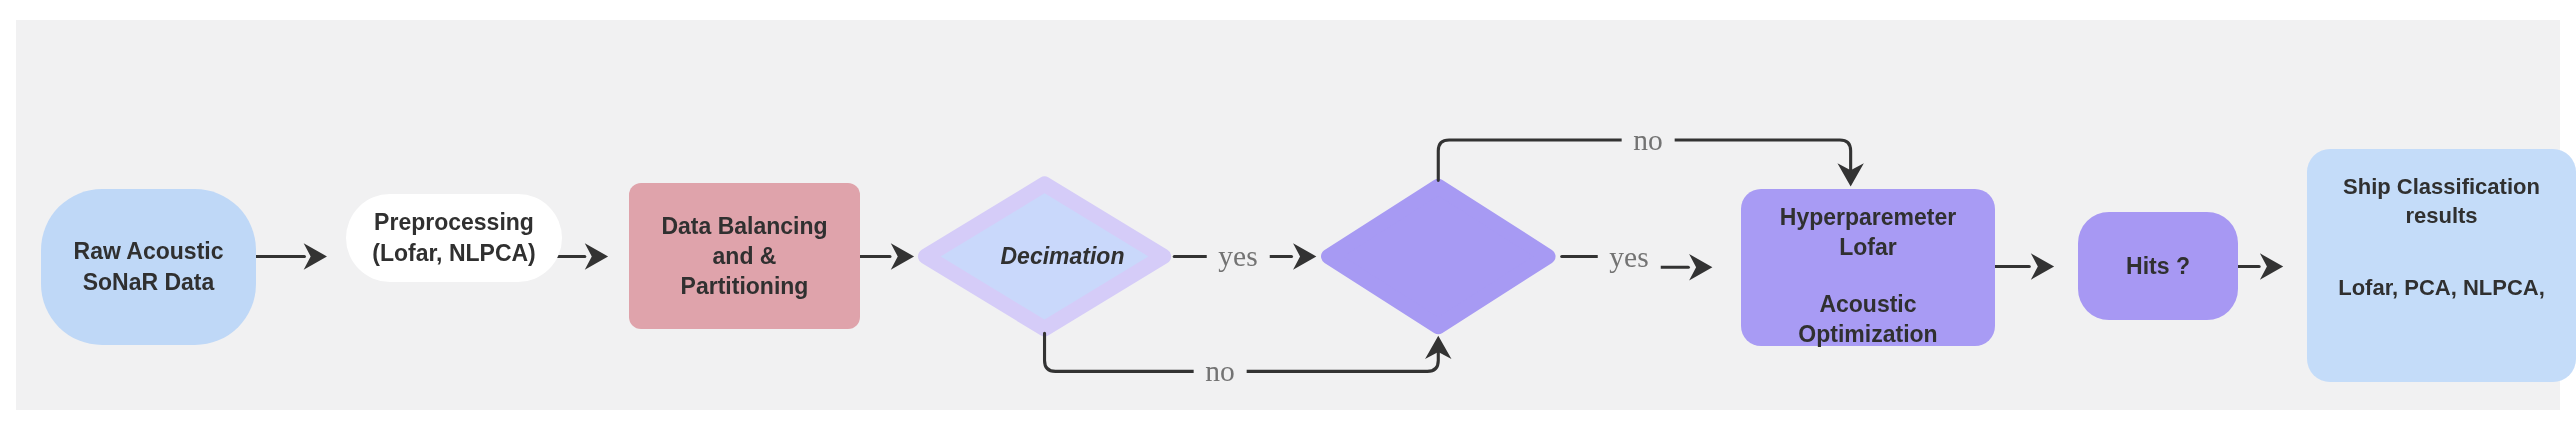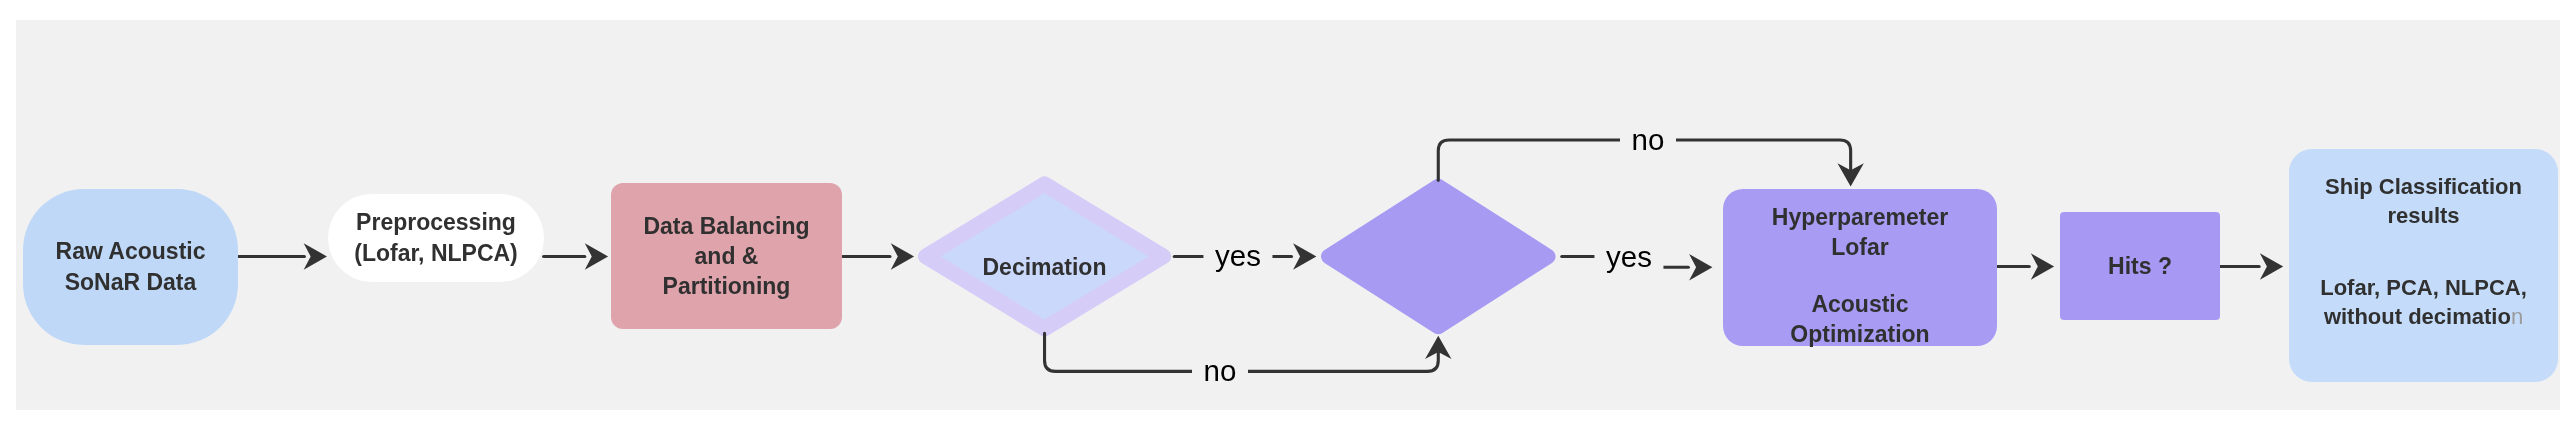--- a/index.html
+++ b/index.html
@@ -4,36 +4,36 @@
 <style>
   html,body{margin:0;padding:0;background:#ffffff;}
   .page{position:relative;width:2576px;height:429px;background:#ffffff;overflow:hidden;
         font-family:"Liberation Sans", sans-serif;}
   .canvas{position:absolute;left:15.5px;top:20px;width:2544px;height:390px;background:#f1f1f2;}
   svg.wires{position:absolute;left:0;top:0;}
   .lines path{stroke:#333333;stroke-width:4;fill:none;stroke-linecap:round;}
   .heads path{fill:#333333;stroke:none;}
   .poly-dec{fill:#c9d8fb;stroke:#d5ccf8;stroke-width:20;stroke-linejoin:round;}
   .poly-dim{fill:#a79af3;stroke:#a79af3;stroke-width:20;stroke-linejoin:round;}
-  .node{position:absolute;display:flex;flex-direction:column;justify-content:center;
-        text-align:center;color:#303030;font-weight:700;font-size:23px;line-height:31px;}
+  .node{position:absolute;display:flex;flex-direction:column;align-items:center;justify-content:center;
+        text-align:center;color:#303030;font-weight:700;font-size:23px;line-height:31px;margin-left:18px;}
   .node-raw{left:23px;top:189px;width:215px;height:156px;background:#bfd8f7;border-radius:61px;}
   .node-pre{left:328px;top:194px;width:216px;height:88px;background:#ffffff;border-radius:56px;}
   .node-bal{left:611px;top:183px;width:231px;height:146px;background:#dfa3ab;border-radius:12px;line-height:30px;}
-  .node-dec{left:928px;top:244px;width:233px;height:47px;background:transparent;}
+  .node-dec{left:928px;top:233px;width:233px;height:47px;background:transparent;font-style:italic;}
   .node-dim{left:1361px;top:211px;width:155px;height:90px;background:transparent;font-size:22.5px;line-height:29px;}
-  .node-hyp{left:1723px;top:189px;width:274px;height:157px;background:#a89bf4;border-radius:20px;
+  .node-hyp{left:1723px;top:189px;width:254px;height:157px;background:#a89bf4;border-radius:20px;
             justify-content:space-between;padding:14px 0 12.4px 0;box-sizing:border-box;line-height:29.5px;gap:28px;}
-  .node-hits{left:2060px;top:212px;width:160px;height:108px;background:#a798f3;border-radius:4px;}
+  .node-hits{left:2060px;top:212px;width:160px;height:108px;background:#a798f3;border-radius:31px;}
   .node-ship{left:2289px;top:149px;width:269px;height:233px;background:#c4dcf9;border-radius:23px;
              justify-content:flex-start;padding-top:23px;box-sizing:border-box;font-size:22px;line-height:29px;}
   .ship-spacer{height:43px;}
   .fade{color:#9b9b9b;font-weight:400;}
   .edge-label{position:absolute;transform:translate(-50%,-50%);background:#f1f1f2;
-              color:#000000;font-weight:400;font-size:29.5px;line-height:34px;padding:0 11.6px;}
+              color:#737373;font-weight:400;font-size:29.5px;line-height:34px;padding:0 11.6px;font-family:Liberation Serif, serif;}
 </style>
 </head>
 <body>
 
 <div class="page">
   <div class="canvas"></div>
 
   <svg class="wires" width="2576" height="429" viewBox="0 0 3317 552">
     <polygon class="poly-dec" points="1192,330 1345,237 1498,330 1345,423"></polygon>
     <polygon class="poly-dim" points="1711,330 1852,240 1993,330 1852,420"></polygon>
@@ -101,21 +101,20 @@
   </div>
 
   <div class="node node-ship">
     <div>
       <div>Ship Classification</div>
       <div>results</div>
     </div>
     <div class="ship-spacer"></div>
     <div>
       <div>Lofar, PCA, NLPCA,</div>
-      <div><span>without decimatio</span><span class="fade">n</span></div>
     </div>
   </div>
 
   <div class="edge-label" style="left:1238px;top:256px;">yes</div>
   <div class="edge-label" style="left:1220px;top:371px;">no</div>
   <div class="edge-label" style="left:1648px;top:140px;">no</div>
   <div class="edge-label" style="left:1629px;top:257px;">yes</div>
 </div>
 
 

